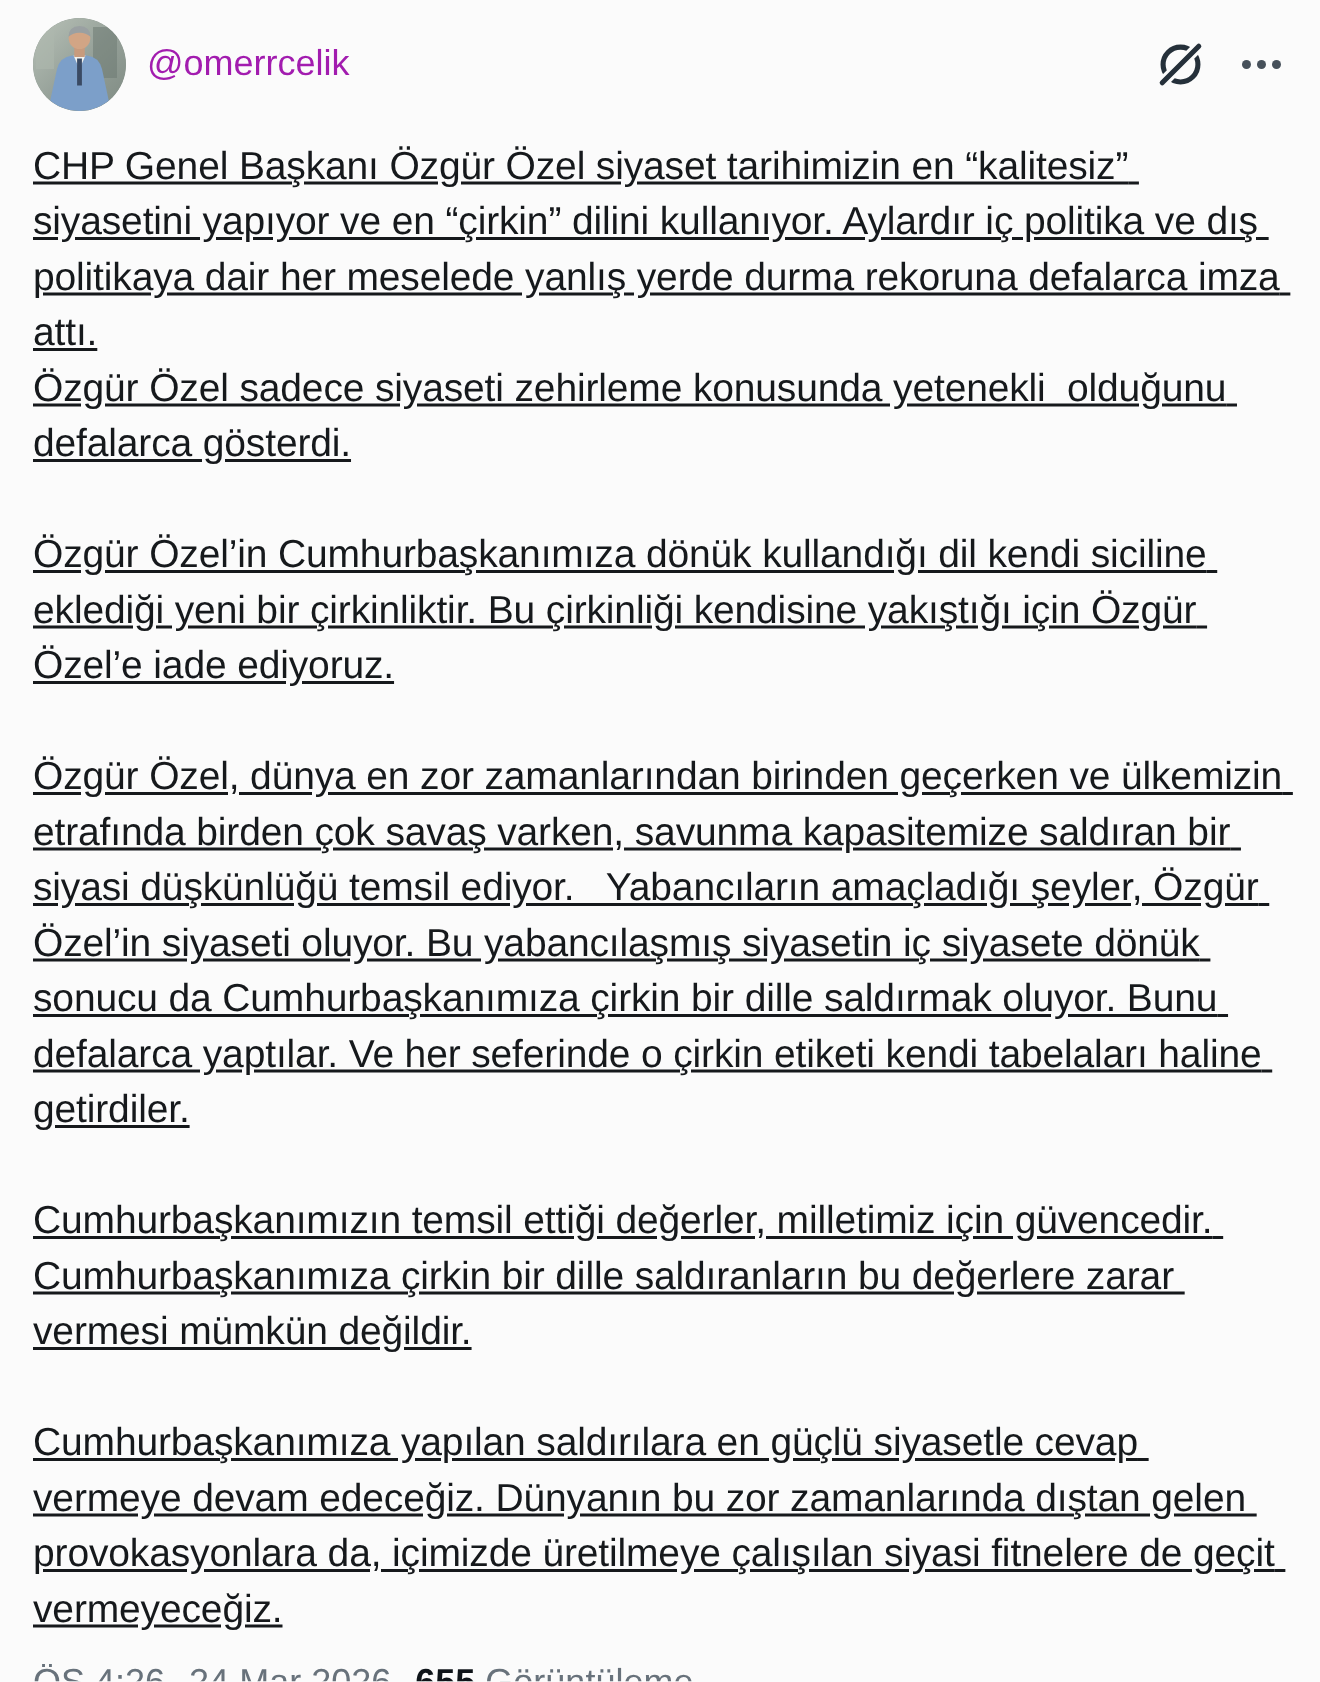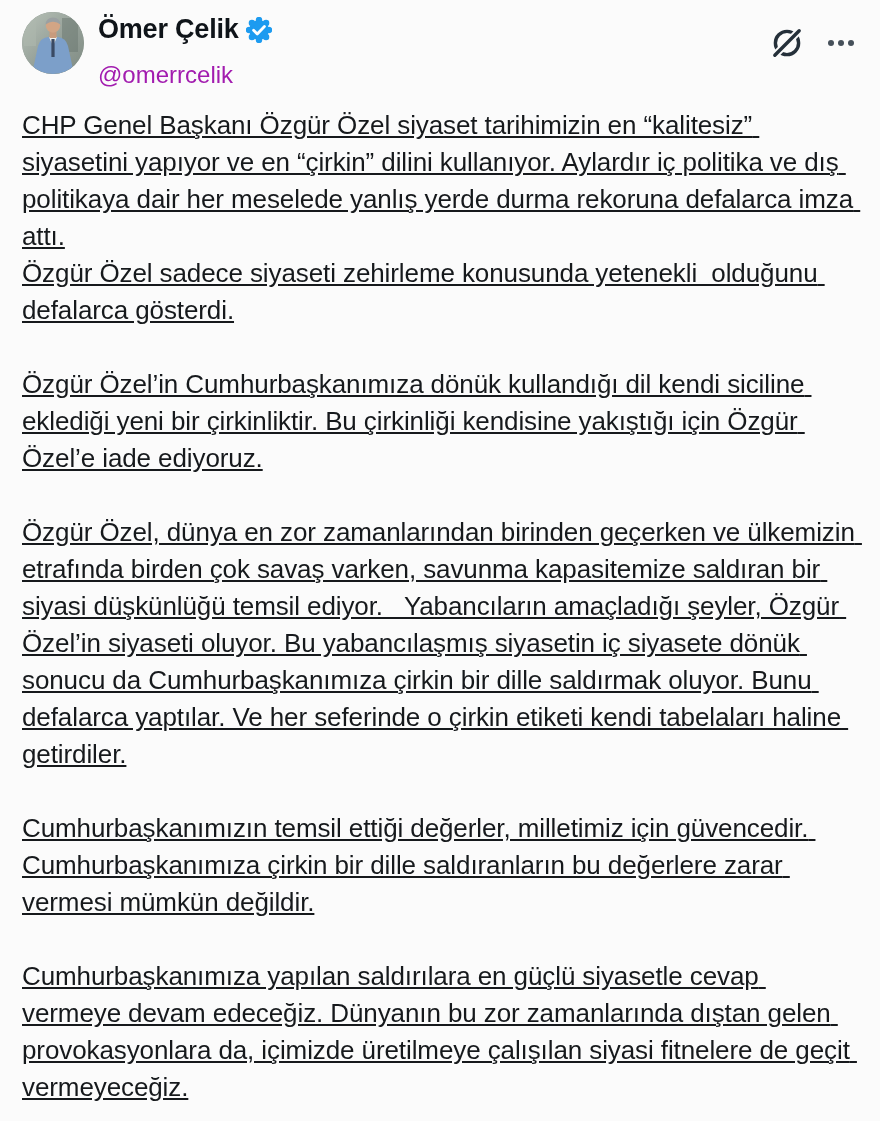--- a/index.html
+++ b/index.html
@@ -136,39 +136,20 @@
           <path d="M27 25 L31 34 L35 25 Z" fill="#f2f2ee"></path>
           <rect x="29.4" y="27" width="3.2" height="18" fill="#3a4a63"></rect>
           <rect x="27.5" y="17" width="7" height="9" fill="#c89b7d"></rect>
           <circle cx="31" cy="13.5" r="7.2" fill="#d2a585"></circle>
           <path d="M23.6 12.5 Q24 5.6 31 5.4 Q38 5.6 38.4 12.5 Q34.8 9.6 31 9.8 Q27.2 9.6 23.6 12.5 Z" fill="#9aa0a2"></path>
         </g>
       </svg>
     </div>
 
     <div class="user-block">
-      <div class="name-row">
-        <span class="display-name">Ömer Çelik</span>
-        <span class="verified-badge">
-          <svg width="26" height="26" viewBox="0 0 24 24" aria-hidden="true">
-            <g fill="#1d9bf0">
-              <circle cx="12" cy="12" r="9"></circle>
-              <circle cx="12" cy="2.8" r="3"></circle>
-              <circle cx="12" cy="21.2" r="3"></circle>
-              <circle cx="2.8" cy="12" r="3"></circle>
-              <circle cx="21.2" cy="12" r="3"></circle>
-              <circle cx="5.5" cy="5.5" r="3"></circle>
-              <circle cx="18.5" cy="5.5" r="3"></circle>
-              <circle cx="5.5" cy="18.5" r="3"></circle>
-              <circle cx="18.5" cy="18.5" r="3"></circle>
-            </g>
-            <path d="M7 12.2 L10.4 15.6 L17 8.8" fill="none" stroke="#ffffff" stroke-width="2.6" stroke-linecap="round" stroke-linejoin="round"></path>
-          </svg>
-        </span>
-      </div>
       <span class="handle">@omerrcelik</span>
     </div>
 
     <div class="header-actions">
       <button class="icon-btn" aria-label="Grok">
         <svg width="34" height="34" viewBox="0 0 24 24" aria-hidden="true">
           <circle cx="12" cy="12" r="8.2" fill="none" stroke="#25303a" stroke-width="2.4"></circle>
           <line x1="2.6" y1="21.4" x2="21.4" y2="2.6" stroke="#fbfbfb" stroke-width="5.2"></line>
           <line x1="3.4" y1="20.6" x2="20.6" y2="3.4" stroke="#25303a" stroke-width="2.4" stroke-linecap="round"></line>
         </svg>

